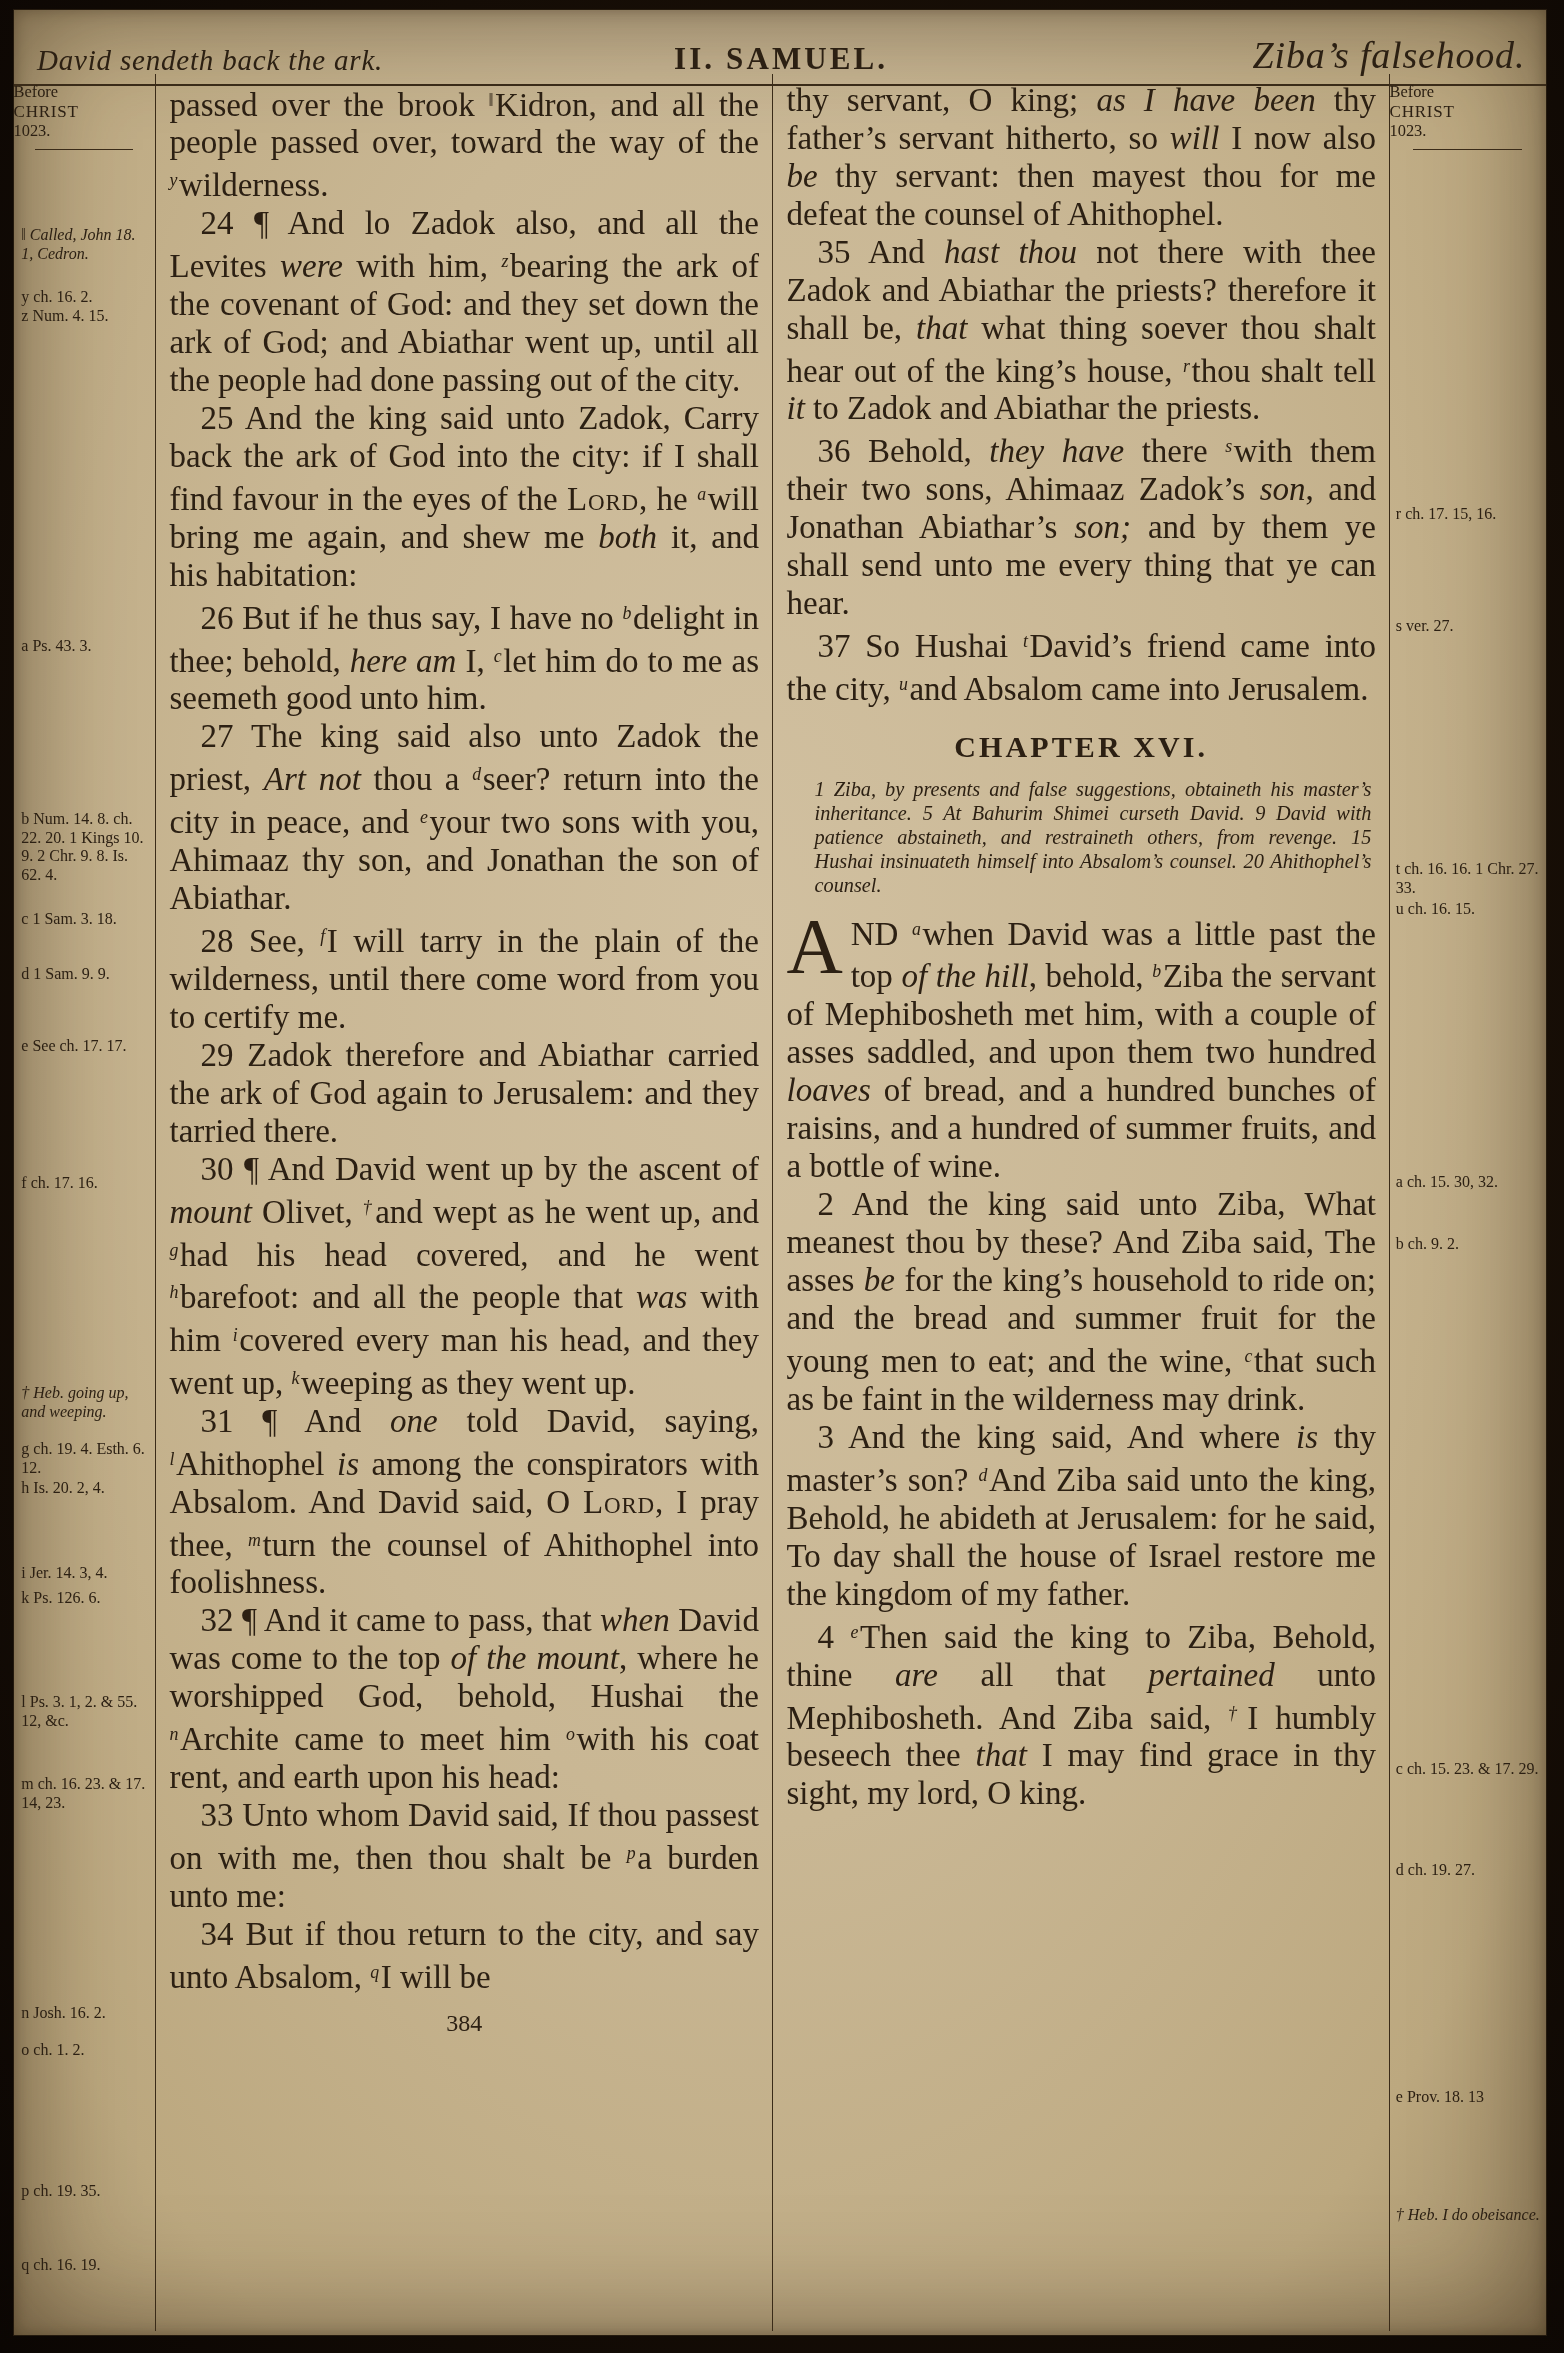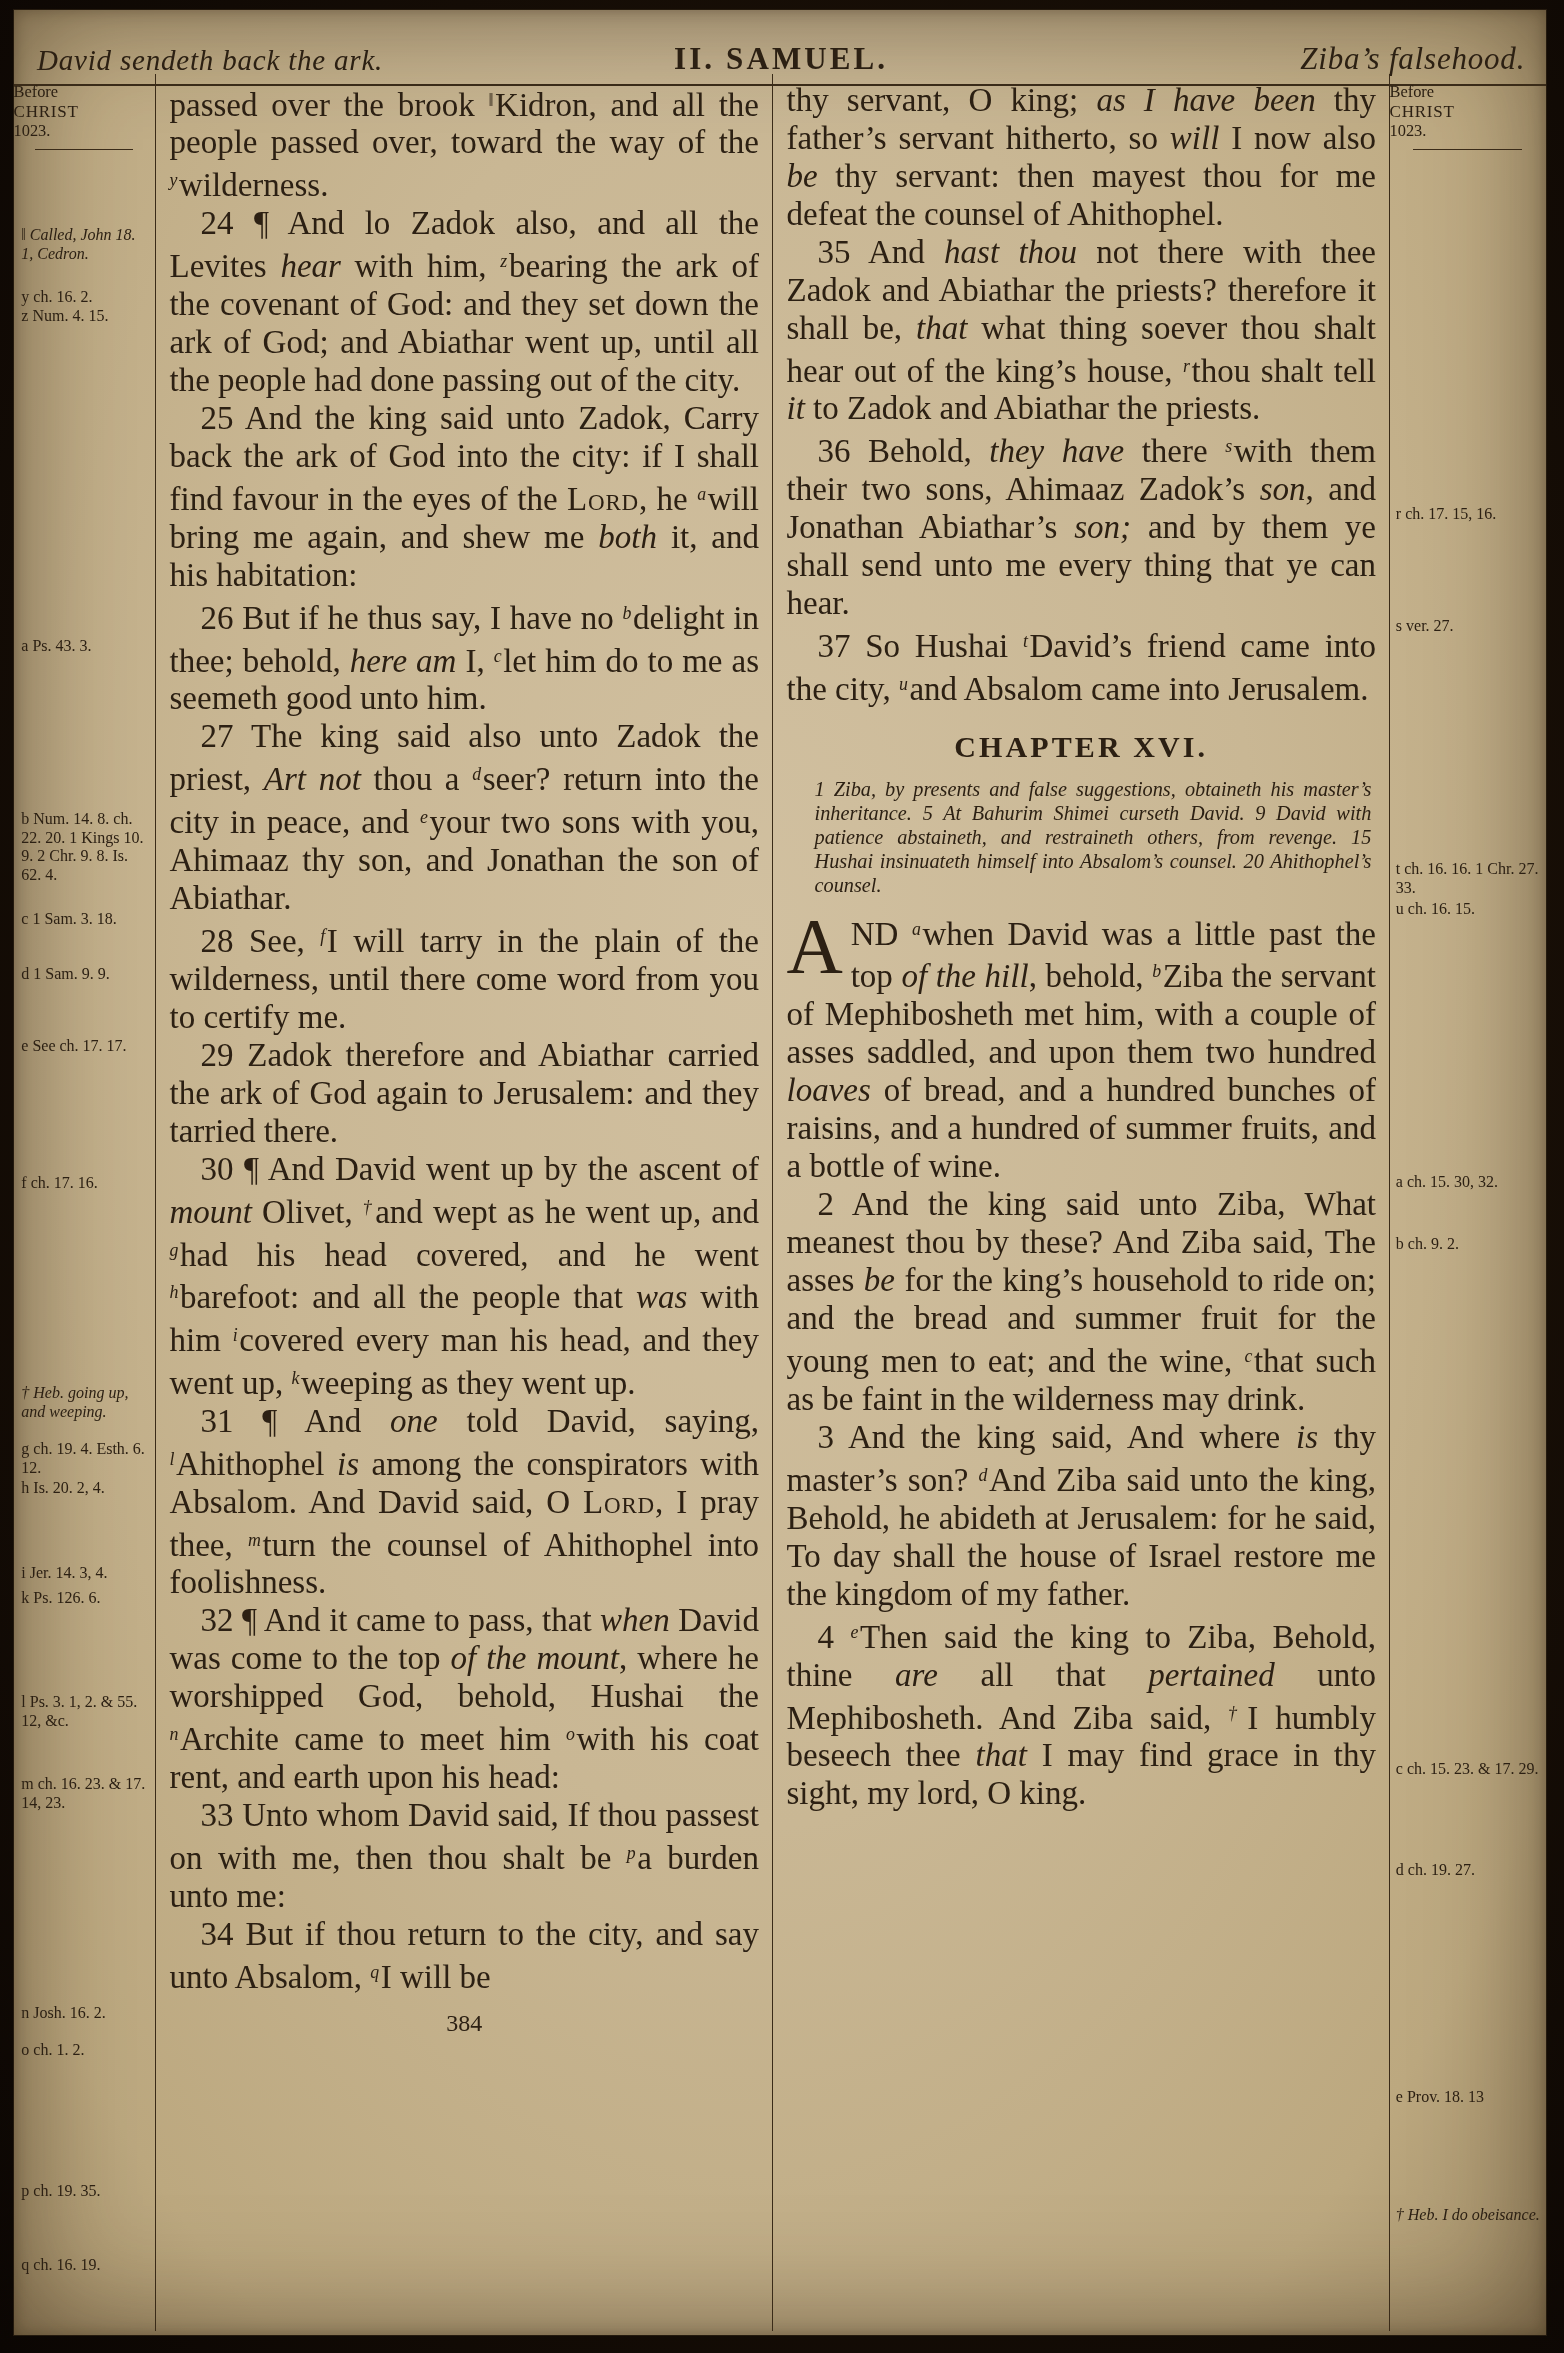--- a/index.html
+++ b/index.html
@@ -44,21 +44,21 @@
   }
   .h-center {
     font-size: 31px;
     font-weight: bold;
     letter-spacing: 3.1px;
   }
   .h-right {
     flex: 1;
     text-align: right;
     font-style: italic;
-    font-size: 31px;
+    font-size: 38px;
     letter-spacing: 0.8px;
   }
   .cols {
     position: absolute;
     top: 64px;
     bottom: 4.7px;
     left: 0;
     right: 0;
     display: flex;
   }
@@ -191,21 +191,21 @@
       <div class="mnote" style="top:1619px">l Ps. 3. 1, 2. &amp; 55. 12, &amp;c.</div>
       <div class="mnote" style="top:1701px">m ch. 16. 23. &amp; 17. 14, 23.</div>
       <div class="mnote" style="top:1930px">n Josh. 16. 2.</div>
       <div class="mnote" style="top:1967px">o ch. 1. 2.</div>
       <div class="mnote" style="top:2108px">p ch. 19. 35.</div>
       <div class="mnote" style="top:2182px">q ch. 16. 19.</div>
     </div>
 
     <div class="t-left">
       <p class="cont">passed over the brook <span class="ref">‖</span>Kidron, and all the people passed over, toward the way of the <span class="ref">y</span>wilderness.</p>
-      <p>24 ¶ And lo Zadok also, and all the Levites <span class="it">hear</span> with him, <span class="ref">z</span>bearing the ark of the covenant of God: and they set down the ark of God; and Abiathar went up, until all the people had done passing out of the city.</p>
+      <p>24 ¶ And lo Zadok also, and all the Levites <span class="it">were</span> with him, <span class="ref">z</span>bearing the ark of the covenant of God: and they set down the ark of God; and Abiathar went up, until all the people had done passing out of the city.</p>
       <p>25 And the king said unto Zadok, Carry back the ark of God into the city: if I shall find favour in the eyes of the <span class="smallcaps">Lord</span>, he <span class="ref">a</span>will bring me again, and shew me <span class="it">both</span> it, and his habitation:</p>
       <p>26 But if he thus say, I have no <span class="ref">b</span>delight in thee; behold, <span class="it">here am</span> I, <span class="ref">c</span>let him do to me as seemeth good unto him.</p>
       <p>27 The king said also unto Zadok the priest, <span class="it">Art not</span> thou a <span class="ref">d</span>seer? return into the city in peace, and <span class="ref">e</span>your two sons with you, Ahimaaz thy son, and Jonathan the son of Abiathar.</p>
       <p>28 See, <span class="ref">f</span>I will tarry in the plain of the wilderness, until there come word from you to certify me.</p>
       <p>29 Zadok therefore and Abiathar carried the ark of God again to Jerusalem: and they tarried there.</p>
       <p>30 ¶ And David went up by the ascent of <span class="it">mount</span> Olivet, <span class="ref">†</span>and wept as he went up, and <span class="ref">g</span>had his head covered, and he went <span class="ref">h</span>barefoot: and all the people that <span class="it">was</span> with him <span class="ref">i</span>covered every man his head, and they went up, <span class="ref">k</span>weeping as they went up.</p>
       <p>31 ¶ And <span class="it">one</span> told David, saying, <span class="ref">l</span>Ahithophel <span class="it">is</span> among the conspirators with Absalom. And David said, O <span class="smallcaps">Lord</span>, I pray thee, <span class="ref">m</span>turn the counsel of Ahithophel into foolishness.</p>
       <p>32 ¶ And it came to pass, that <span class="it">when</span> David was come to the top <span class="it">of the mount</span>, where he worshipped God, behold, Hushai the <span class="ref">n</span>Archite came to meet him <span class="ref">o</span>with his coat rent, and earth upon his head:</p>
       <p>33 Unto whom David said, If thou passest on with me, then thou shalt be <span class="ref">p</span>a burden unto me:</p>
       <p>34 But if thou return to the city, and say unto Absalom, <span class="ref">q</span>I will be</p>

